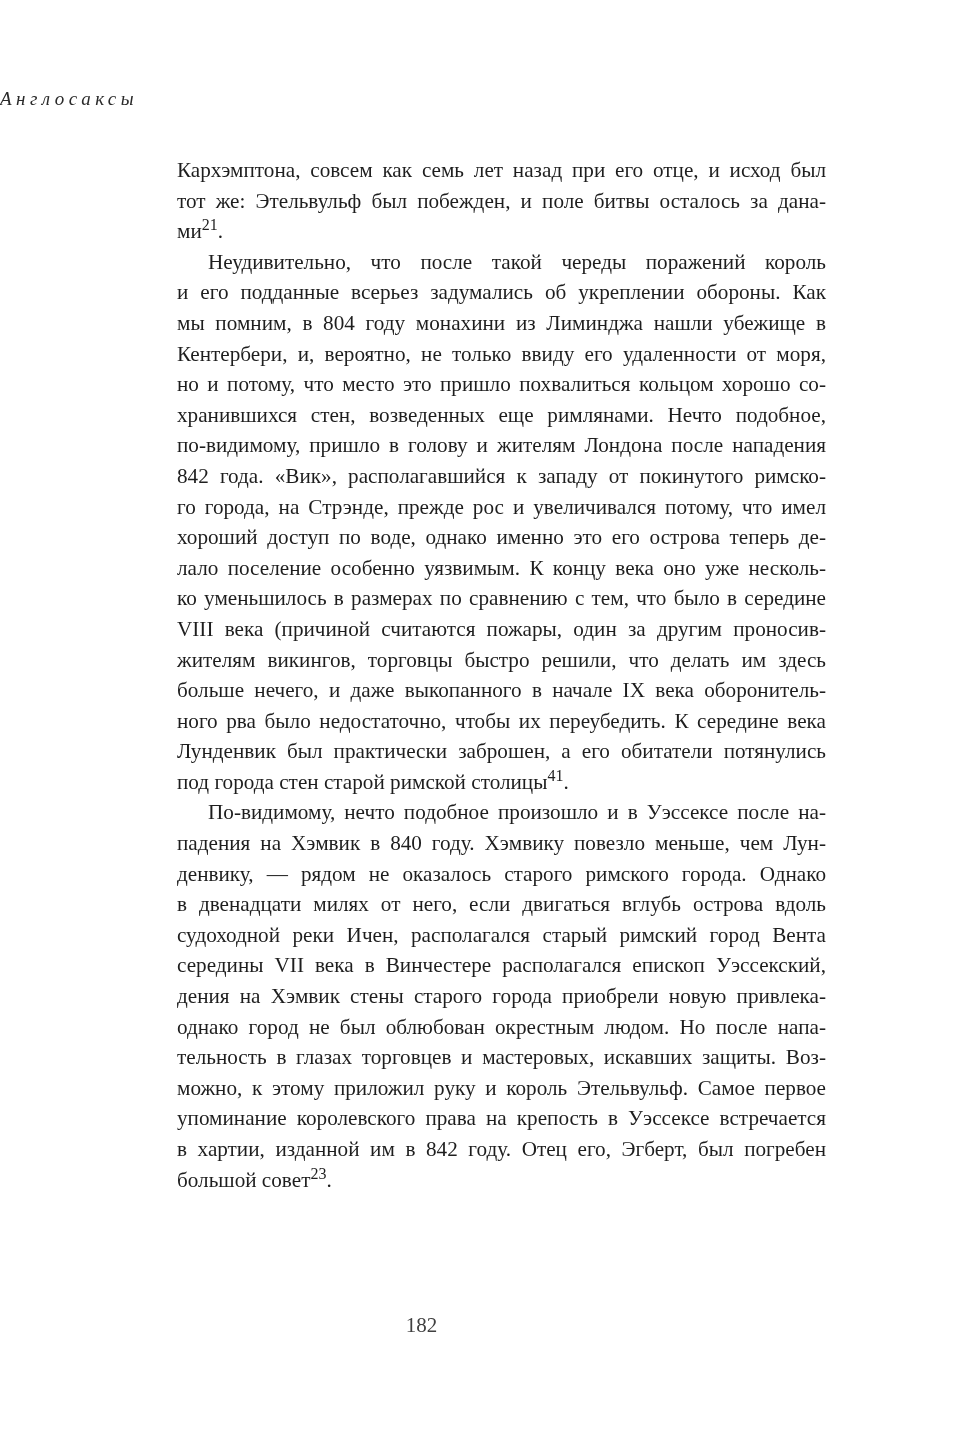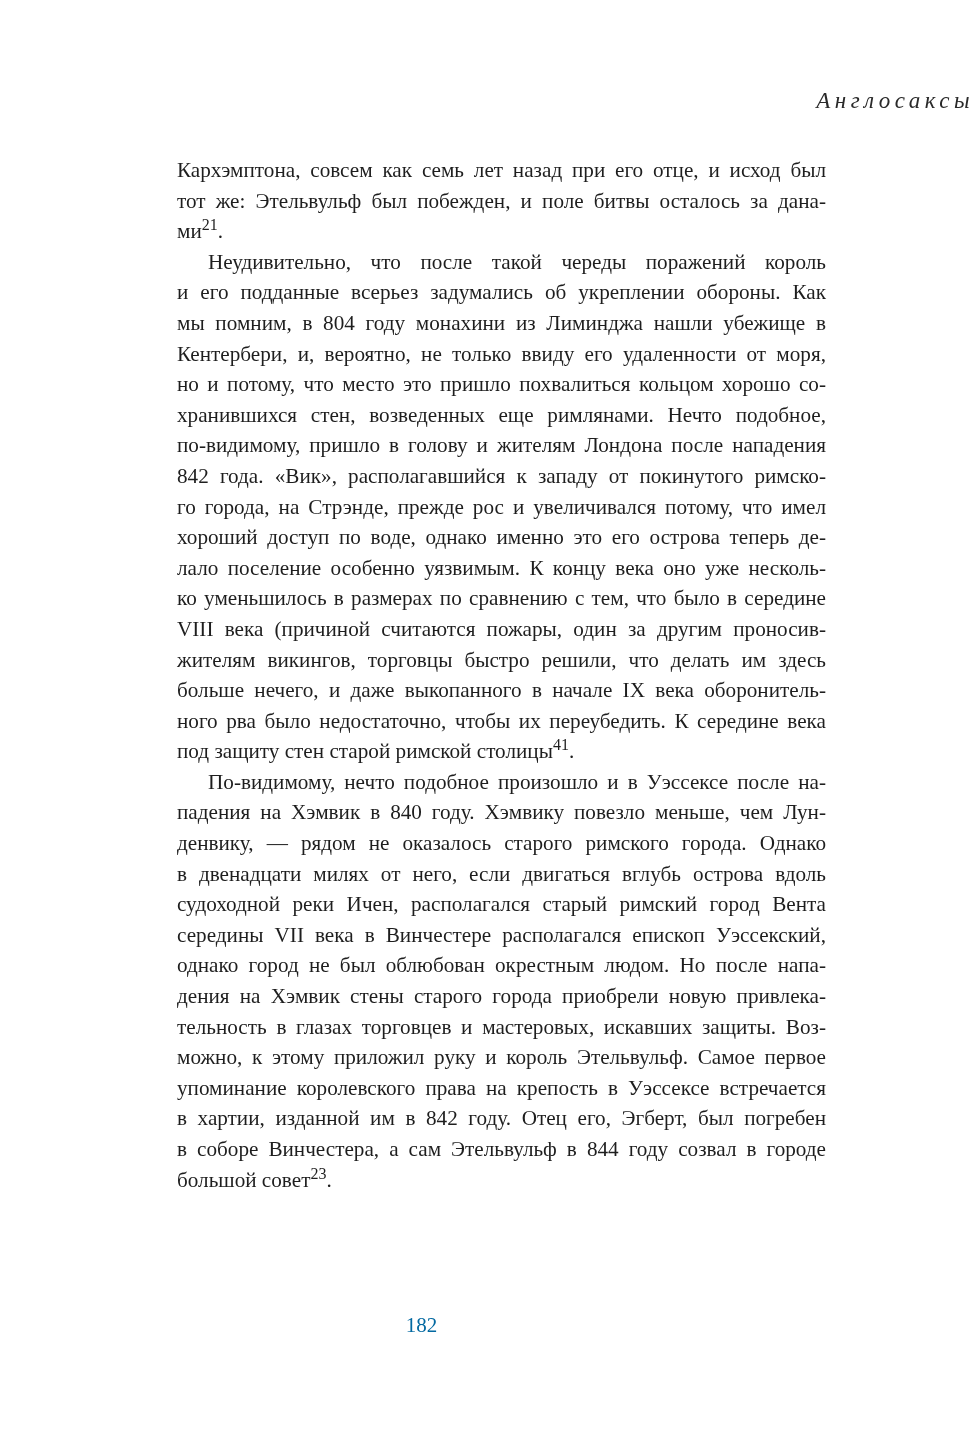--- a/index.html
+++ b/index.html
@@ -13,23 +13,23 @@
       position: relative;
       overflow: hidden;
       font-family: "Liberation Serif", "DejaVu Serif", serif;
       color: #1e1e1e;
     }
     .running-head {
       position: absolute;
       top: 88px;
       left: 0;
       width: 974px;
-      text-align: right;
+      text-align: left;
       font-style: italic;
-      font-size: 23px;
+      font-size: 19px;
       letter-spacing: 4.5px;
       color: #2a2a2a;
     }
     .text-block {
       position: absolute;
       top: 155px;
       left: 177px;
       width: 649px;
     }
     .line {
@@ -53,21 +53,21 @@
       line-height: 0;
       vertical-align: 8px;
     }
     .page-number {
       position: absolute;
       top: 1313px;
       left: 0;
       width: 843px;
       text-align: center;
       font-size: 21px;
-      color: #0369a1;
+      color: #404040;
     }
   </style>
 </head>
 <body>
 
 <div class="running-head">Англосаксы</div>
 
 <div class="text-block" id="text-block">
     <div class="paragraph">
       <span class="line"><span>Кархэмптона, совсем как семь лет назад при его отце, и исход был</span></span>
@@ -84,33 +84,33 @@
       <span class="line"><span>по-видимому, пришло в голову и жителям Лондона после нападения</span></span>
       <span class="line"><span>842 года. «Вик», располагавшийся к западу от покинутого римско-</span></span>
       <span class="line"><span>го города, на Стрэнде, прежде рос и увеличивался потому, что имел</span></span>
       <span class="line"><span>хороший доступ по воде, однако именно это его острова теперь де-</span></span>
       <span class="line"><span>лало поселение особенно уязвимым. К концу века оно уже несколь-</span></span>
       <span class="line"><span>ко уменьшилось в размерах по сравнению с тем, что было в середине</span></span>
       <span class="line"><span>VIII века (причиной считаются пожары, один за другим проносив-</span></span>
       <span class="line"><span>жителям викингов, торговцы быстро решили, что делать им здесь</span></span>
       <span class="line"><span>больше нечего, и даже выкопанного в начале IX века оборонитель-</span></span>
       <span class="line"><span>ного рва было недостаточно, чтобы их переубедить. К середине века</span></span>
-      <span class="line last"><span>под защиту стен старой римской столицы</span><sup>41</sup><span>.</span></span>
+      <span class="line"><span>Лунденвик был практически заброшен, а его обитатели потянулись</span></span>
+      <span class="line last"><span>под города стен старой римской столицы</span><sup>41</sup><span>.</span></span>
     </div>
     <div class="paragraph">
       <span class="line indent"><span>По-видимому, нечто подобное произошло и в Уэссексе после на-</span></span>
       <span class="line"><span>падения на Хэмвик в 840 году. Хэмвику повезло меньше, чем Лун-</span></span>
       <span class="line"><span>денвику, — рядом не оказалось старого римского города. Однако</span></span>
       <span class="line"><span>в двенадцати милях от него, если двигаться вглубь острова вдоль</span></span>
       <span class="line"><span>судоходной реки Ичен, располагался старый римский город Вента</span></span>
       <span class="line"><span>середины VII века в Винчестере располагался епископ Уэссекский,</span></span>
+      <span class="line"><span>дения на Хэмвик стены старого города приобрели новую привлека-</span></span>
       <span class="line"><span>однако город не был облюбован окрестным людом. Но после напа-</span></span>
-      <span class="line"><span>дения на Хэмвик стены старого города приобрели новую привлека-</span></span>
       <span class="line"><span>тельность в глазах торговцев и мастеровых, искавших защиты. Воз-</span></span>
       <span class="line"><span>можно, к этому приложил руку и король Этельвульф. Самое первое</span></span>
       <span class="line"><span>упоминание королевского права на крепость в Уэссексе встречается</span></span>
       <span class="line"><span>в хартии, изданной им в 842 году. Отец его, Эгберт, был погребен</span></span>
-      <span class="line"><span>в соборе Винчестера, а сам Этельвульф в 844 году созвал в городе</span></span>
       <span class="line last"><span>большой совет</span><sup>23</sup><span>.</span></span>
     </div>
   </div>
 
 <div class="page-number">182</div>
 
 </body></html>

